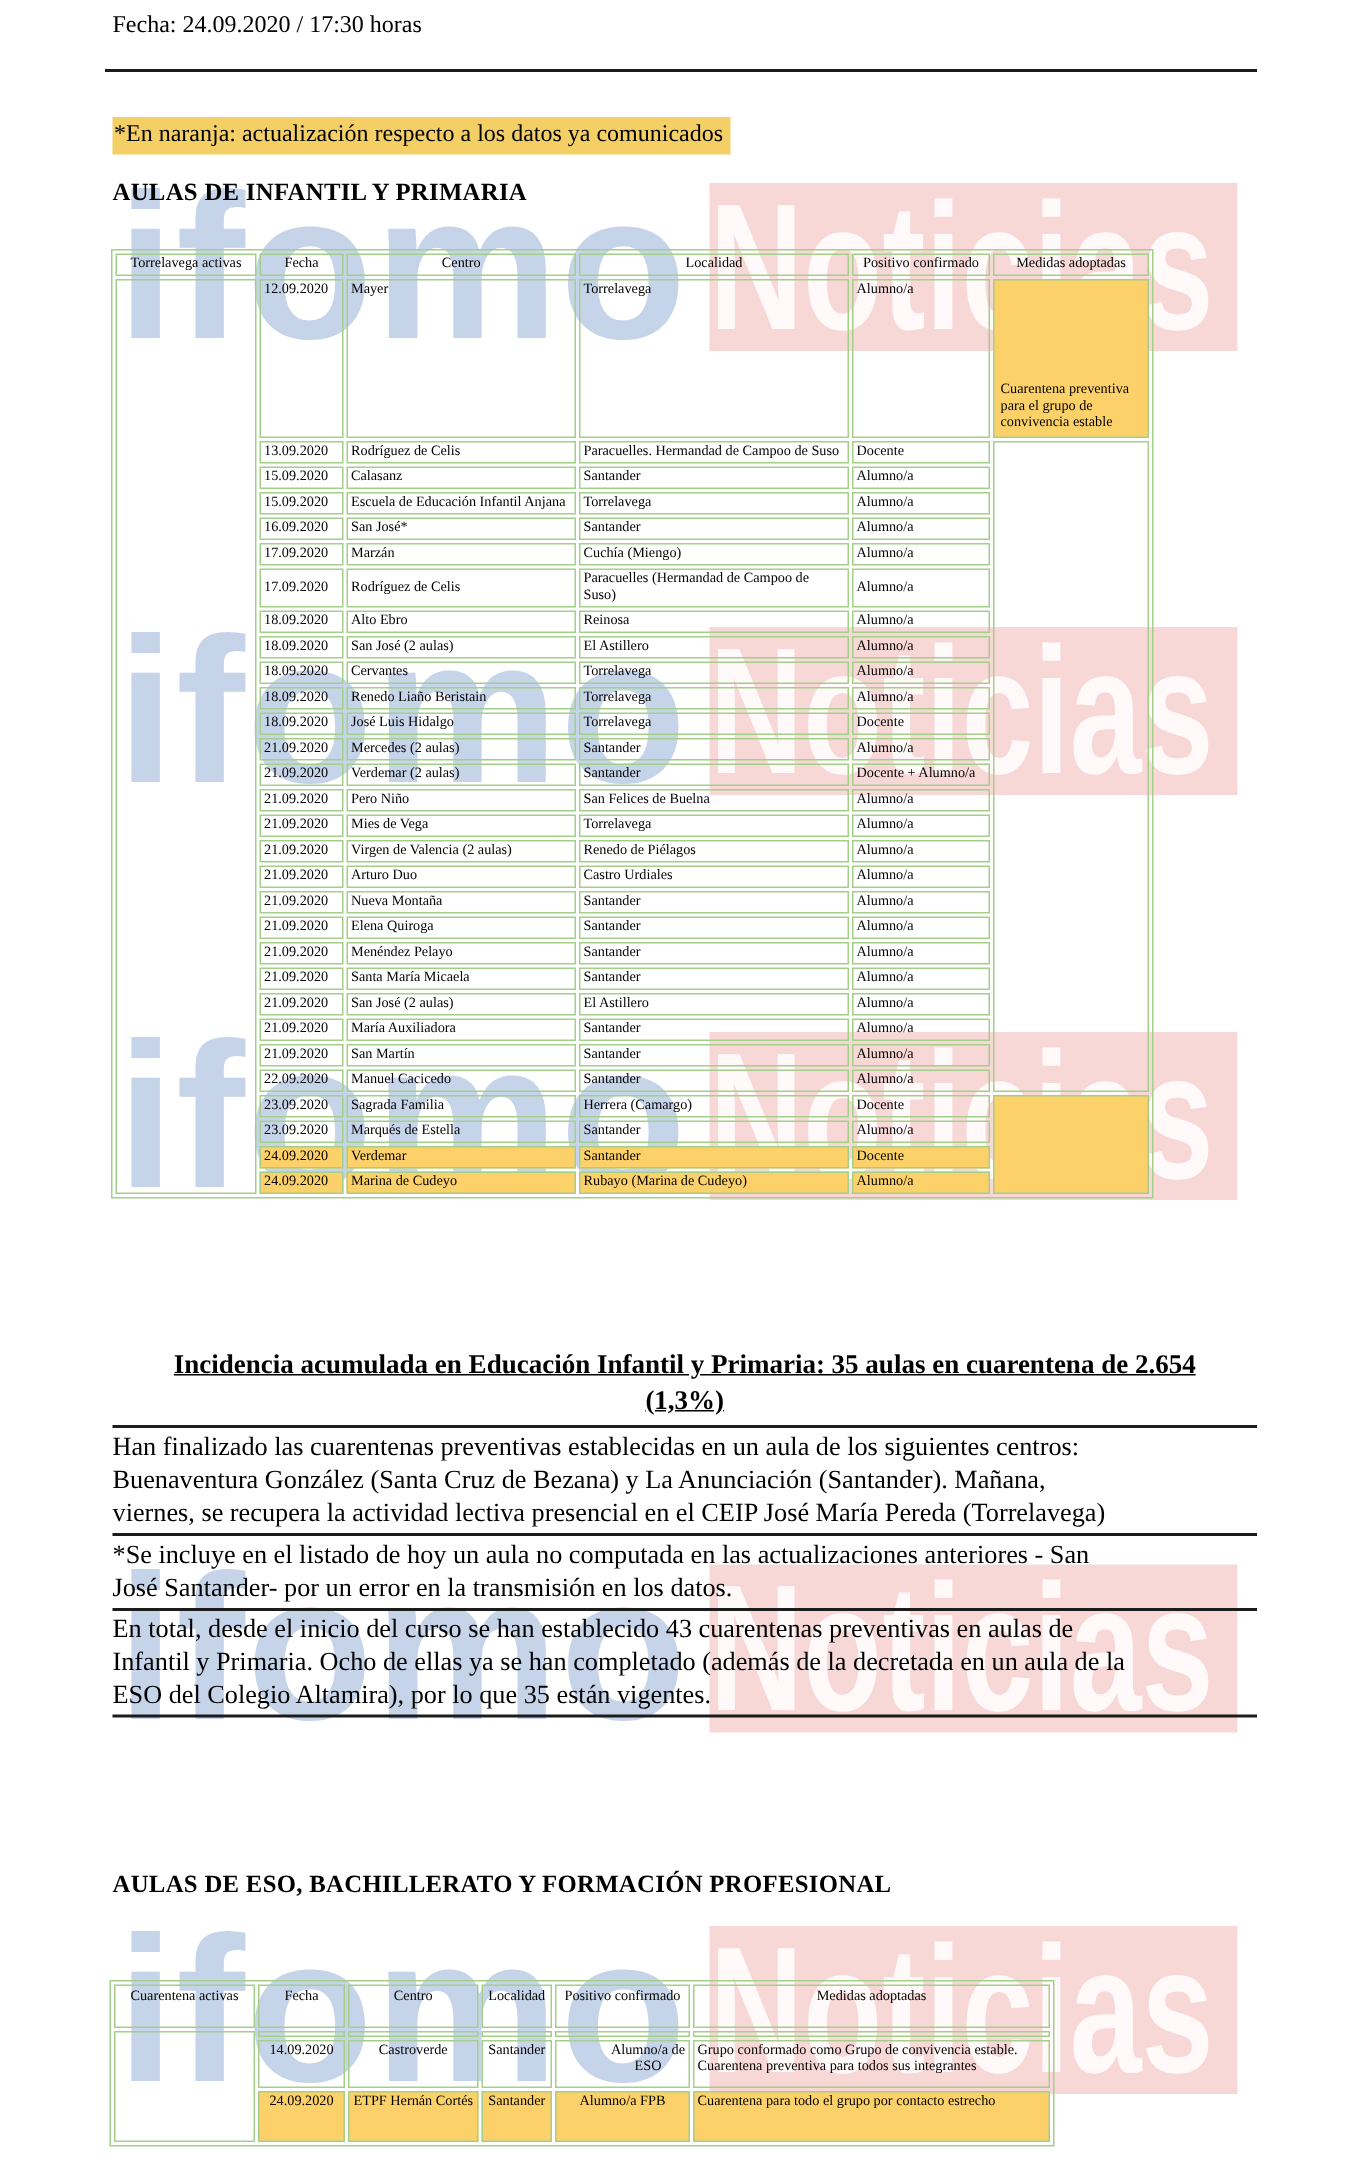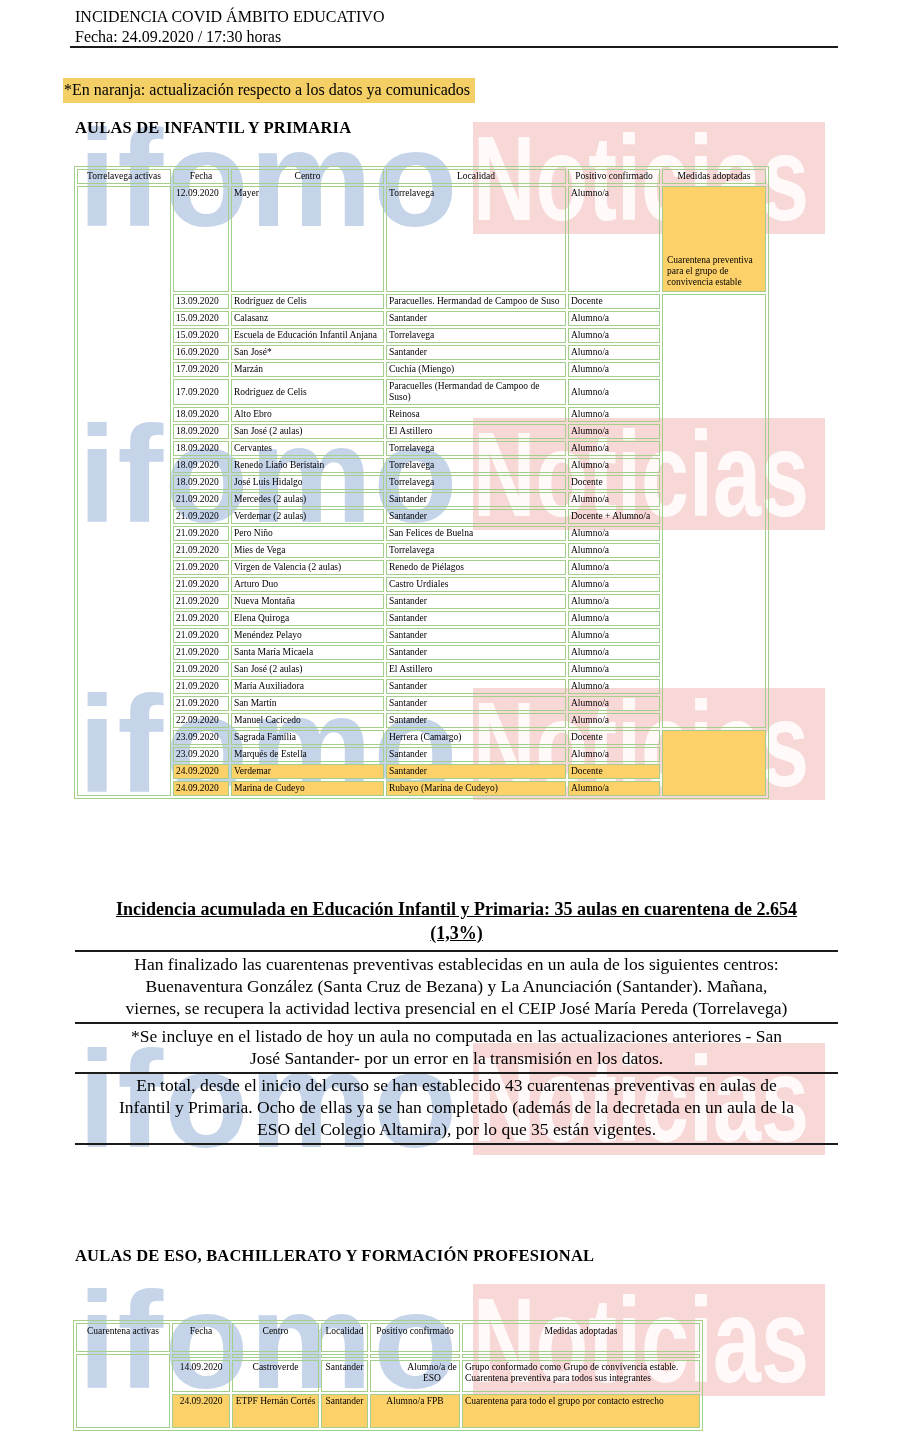--- a/index.html
+++ b/index.html
@@ -48,21 +48,21 @@
   #t2 td.t-d{text-align:center; vertical-align:top;}
   #t2 td.t-med{text-align:left; vertical-align:top;}
   #t2 td.sp{height:2px; padding:0;}
   
   .sum-head{
     width:763px; text-align:center; font-weight:bold; font-size:18px; line-height:24px;
     text-decoration:underline; white-space:pre-line;
     border-bottom:2px solid #1c1c1c; padding-bottom:5px;
   }
   .para{
-    width:763px; text-align:center; font-size:17.5px; line-height:22px;
+    width:763px; font-size:17.5px; line-height:22px;
     white-space:pre-line; border-bottom:2px solid #1c1c1c; padding-bottom:3px;
   }
 </style>
 </head>
 <body>
 
 <div class="page">
 
   <div id="wm-layer">
       <div class="wm" style="top: 112px;">
@@ -91,26 +91,25 @@
       </div>
       <div class="wm" style="top: 1274px;">
         <div class="wm-blue">ifomo</div>
         <div class="wm-pink">
           <span>Noticias</span>
         </div>
       </div>
     </div>
 
   <div class="abs" style="left:75px; top:7px;">
-    <div class="title-line">INCIDENCIA COVID ÁMBITO EDUCATIVO</div>
     <div class="title-line">Fecha: 24.09.2020 / 17:30 horas</div>
   </div>
   <div class="abs rule" style="left:70px; top:46px;"></div>
 
-  <div class="abs" style="left:63px; top:78px;">
+  <div class="abs" style="left:75px; top:78px;">
     <span class="hl-note">*En naranja: actualización respecto a los datos ya comunicados</span>
   </div>
 
   <div class="abs sec-head" style="left:75px; top:118px;">AULAS DE INFANTIL Y PRIMARIA</div>
 
   <table id="t1" class="abs" style="left:74px; top:166px;">
       <tbody>
         <tr>
           <td class="t-h" style="width: 88px;">Torrelavega activas</td>
           <td class="t-h" style="width: 50px;">Fecha</td>

